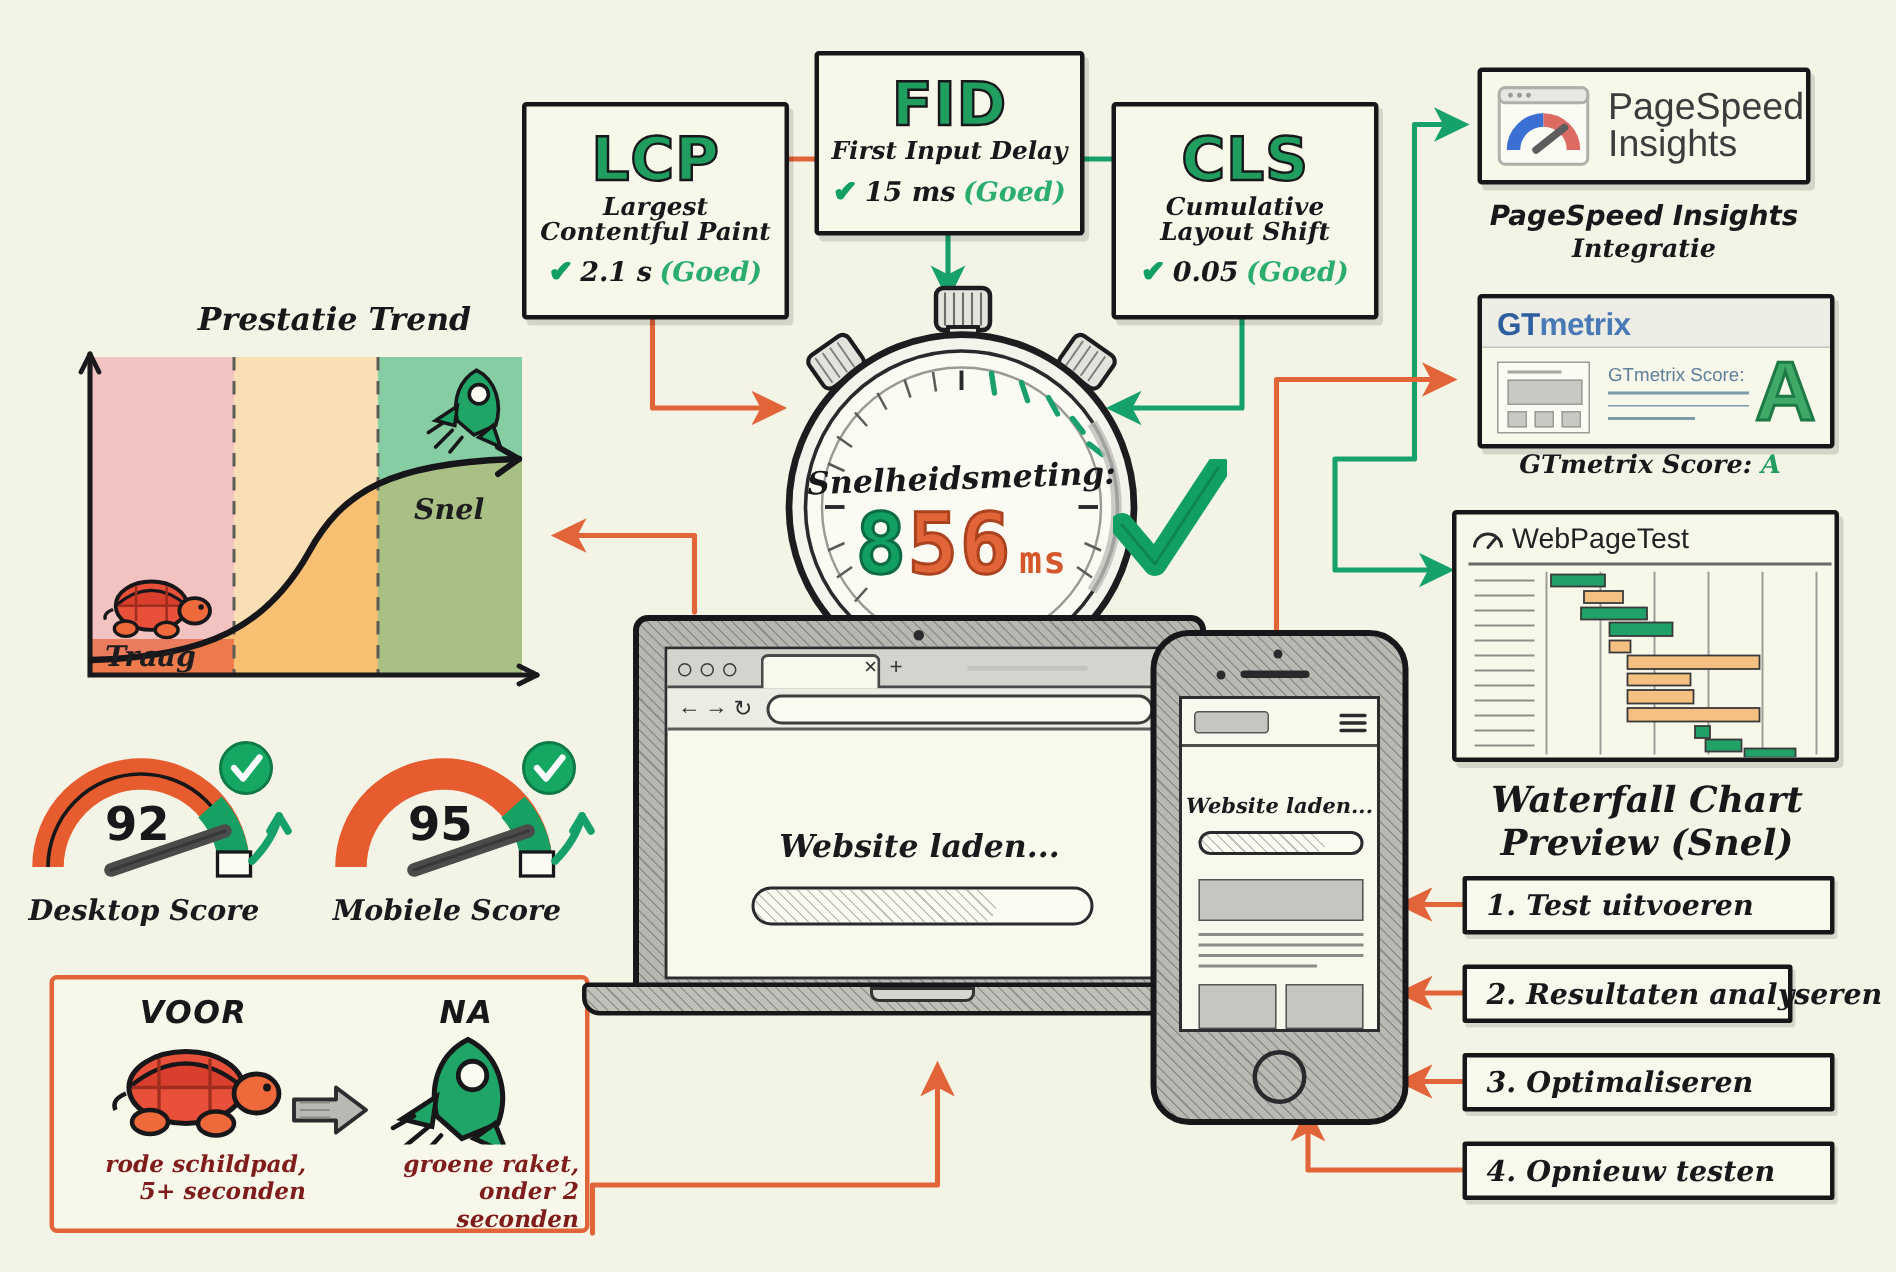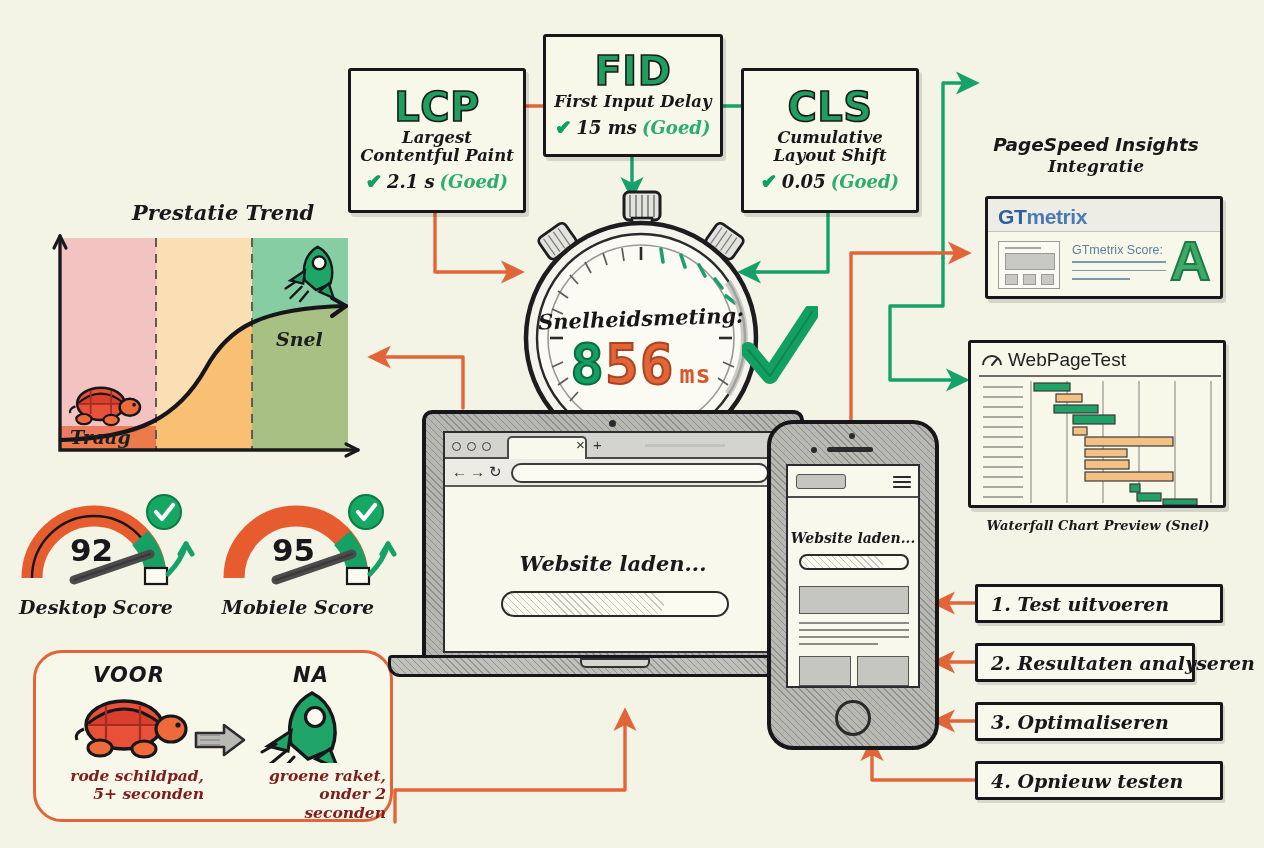--- a/index.html
+++ b/index.html
@@ -439,21 +439,21 @@
       <path d="M58,88 L134,62" stroke="#2c2c2c" stroke-width="2" stroke-linecap="round" opacity="0.6"></path>
       <circle cx="148" cy="20" r="17" fill="#16a863" stroke="#0e7a46" stroke-width="2"></circle>
       <path d="M140,20 L146,27 L157,13" fill="none" stroke="#fff" stroke-width="4.2" stroke-linecap="round" stroke-linejoin="round"></path>
       <path d="M152,82 q14,-14 18,-30" fill="none" stroke="#16a06a" stroke-width="5" stroke-linecap="round"></path>
       <path d="M170,52 L164,62 M170,52 L176,62" fill="none" stroke="#16a06a" stroke-width="5" stroke-linecap="round"></path>
     </svg>
     <div class="gauge-num" style="left:54px; top:40px;">95</div>
     <div class="gauge-label" style="margin-top:4px; width:160px;">Mobiele Score</div>
   </div>
 
-  <div class="abs vn-panel" style="left:33px; top:650px; width:360px; height:172px;border-radius:29px;">
+  <div class="abs vn-panel" style="left:33px; top:650px; width:360px; height:172px;">
     <div class="abs" style="left:18px; top:10px; width:150px;">
       <div class="vn-head">VOOR</div>
       <svg width="150" height="74" viewBox="0 0 150 74" style="display:block;margin:2px auto 0;">
         <ellipse cx="70" cy="36" rx="38" ry="24" fill="#e8503a" stroke="#17171a" stroke-width="3.4"></ellipse>
         <path d="M32,36 q38,-32 76,0" fill="#d93f2c" stroke="#17171a" stroke-width="2.8"></path>
         <path d="M52,17 L52,52 M86,17 L86,52 M34,36 L106,36" stroke="#a02e1e" stroke-width="2.2" fill="none"></path>
         <ellipse cx="117" cy="40" rx="15" ry="13" fill="#ef6a3a" stroke="#17171a" stroke-width="3.2"></ellipse>
         <circle cx="124" cy="36" r="2.6" fill="#17171a"></circle>
         <ellipse cx="46" cy="59" rx="12" ry="8" fill="#ef6a3a" stroke="#17171a" stroke-width="3"></ellipse>
         <ellipse cx="90" cy="60" rx="12" ry="8" fill="#ef6a3a" stroke="#17171a" stroke-width="3"></ellipse>
@@ -538,20 +538,36 @@
         <div style="height:2px;background:#8c8c88;margin-bottom:5px;"></div>
         <div style="height:2px;background:#8c8c88;margin-bottom:5px;"></div>
         <div style="height:2px;background:#8c8c88;width:72%;"></div>
       </div>
       <div class="abs" style="left:11px; top:190px; width:52px; height:30px; background:#c6c6c1; border:1.6px solid #555;"></div>
       <div class="abs" style="left:69px; top:190px; width:52px; height:30px; background:#c6c6c1; border:1.6px solid #555;"></div>
     </div>
     <div class="abs" style="left:68px; top:280px; width:36px; height:36px; border:3px solid #2a2a2d; border-radius:50%;"></div>
   </div>
 
+  <div class="abs card" style="left:985px; top:45px; width:222px; height:78px; display:flex; align-items:center; padding-left:10px; gap:12px;">
+    <svg width="62" height="54" viewBox="0 0 62 54">
+      <rect x="1.5" y="1.5" width="59" height="51" rx="4" fill="#fbfbf4" stroke="#b0b0ab" stroke-width="2"></rect>
+      <rect x="1.5" y="1.5" width="59" height="10" rx="4" fill="#e8e8e2" stroke="#b0b0ab" stroke-width="2"></rect>
+      <circle cx="9" cy="6.5" r="1.6" fill="#9a9a95"></circle>
+        <circle cx="15" cy="6.5" r="1.6" fill="#9a9a95"></circle>
+        <circle cx="21" cy="6.5" r="1.6" fill="#9a9a95"></circle>
+      <path d="M11,43 A20,20 0 0 1 31,23" fill="none" stroke="#3b6fd4" stroke-width="9"></path>
+      <path d="M31,23 A20,20 0 0 1 51,43" fill="none" stroke="#de6a64" stroke-width="9"></path>
+      <path d="M26,43 L45,28" stroke="#5d5d5d" stroke-width="5" stroke-linecap="round"></path>
+    </svg>
+    <div class="ps-text">
+      <div>PageSpeed</div>
+      <div>Insights</div>
+    </div>
+  </div>
   <div class="abs caption-strong" style="left:965px; top:134px; width:262px;">PageSpeed Insights</div>
   <div class="abs card" style="left:985px; top:196px; width:238px; height:103px; padding:0; overflow:hidden;">
     <div class="abs" style="left:0; top:0; width:100%; height:33px; background:#ededE6; border-bottom:1.6px solid #c3c3bd;">
       <div class="gt-brand abs" style="left:10px; top:6px;">
         <span class="gt-g">GT</span><span>metrix</span>
       </div>
     </div>
     <div class="abs" style="left:10px; top:42px; width:62px; height:48px; background:#fbfbf4; border:1.6px solid #9c9c97;">
       <div class="abs" style="left:6px; top:5px; width:36px; height:2px; background:#a8a8a3;"></div>
       <div class="abs" style="left:6px; top:11px; width:50px; height:17px; background:#c9c9c4; border:1px solid #9c9c97;"></div>
@@ -562,20 +578,23 @@
     <div class="abs gt-score-lbl" style="left:84px; top:44px;">GTmetrix Score:</div>
     <div class="abs" style="left:84px; top:62px; width:94px;">
       <div style="height:1.6px;background:#7d9aab;margin-bottom:7px;"></div>
       <div style="height:1.6px;background:#7d9aab;margin-bottom:7px;"></div>
       <div style="height:1.6px;background:#7d9aab;width:62%;"></div>
     </div>
     <div class="abs gt-A" style="left:182px; top:38px;">A</div>
   </div>
 
   <div class="abs caption-sub" style="left:965px; top:156px; width:262px;">Integratie</div>
+  <div class="abs caption-line" style="left:960px; top:300px; width:280px;">
+    <span>GTmetrix Score: </span><span class="grade-A">A</span>
+  </div>
 
   <div class="abs card" style="left:968px; top:340px; width:258px; height:168px; padding:0; overflow:hidden;">
     <div class="abs" style="left:10px; top:6px; display:flex; align-items:center; gap:5px;">
       <svg width="22" height="16" viewBox="0 0 22 16">
         <path d="M2,13 A9,9 0 0 1 20,13" fill="none" stroke="#2a2a2d" stroke-width="2"></path>
         <path d="M11,13 L16,7" stroke="#2a2a2d" stroke-width="2" stroke-linecap="round"></path>
       </svg>
       <span class="wpt-brand">WebPageTest</span>
     </div>
     <div class="abs" style="left:8px; top:32px; width:242px; height:1.6px; background:#6a6a66;"></div>
@@ -615,21 +634,21 @@
         <rect x="106" y="56" width="88" height="9" fill="#f5c182"></rect>
         <rect x="106" y="68" width="42" height="8" fill="#f5c182"></rect>
         <rect x="106" y="79" width="44" height="9" fill="#f5c182"></rect>
         <rect x="106" y="91" width="88" height="9" fill="#f5c182"></rect>
         <rect x="151" y="103" width="10" height="8" fill="#1fa168"></rect>
         <rect x="158" y="112" width="24" height="8" fill="#1fa168"></rect>
         <rect x="184" y="118" width="34" height="6" fill="#1fa168"></rect>
       </g>
     </svg>
   </div>
-  <div class="abs caption-line" style="left:948px; top:518px; width:300px; font-size:13px;">Waterfall Chart Preview (Snel)</div>
+  <div class="abs caption-line" style="left:948px; top:518px; width:300px; font-size:24px;">Waterfall Chart Preview (Snel)</div>
 
   <div class="abs step-box" style="left:975px; top:584px; width:248px; height:39px;">
     <span>1. Test uitvoeren</span>
   </div>
   <div class="abs step-box" style="left:975px; top:643px; width:220px; height:39px;">
     <span>2. Resultaten analyseren</span>
   </div>
   <div class="abs step-box" style="left:975px; top:702px; width:248px; height:39px;">
     <span>3. Optimaliseren</span>
   </div>

